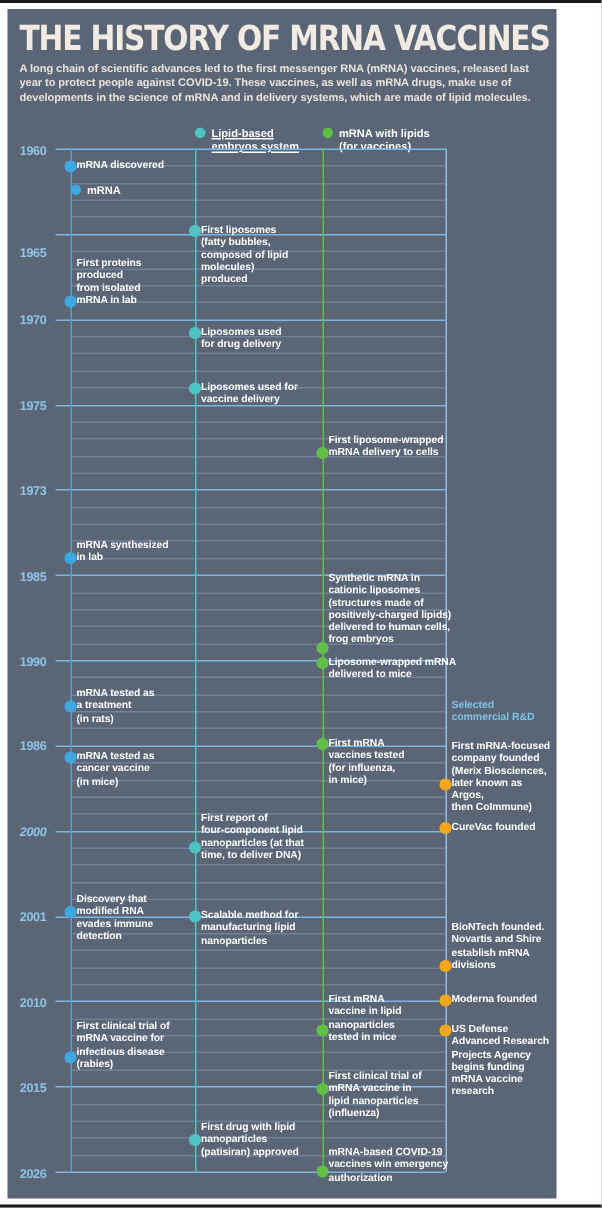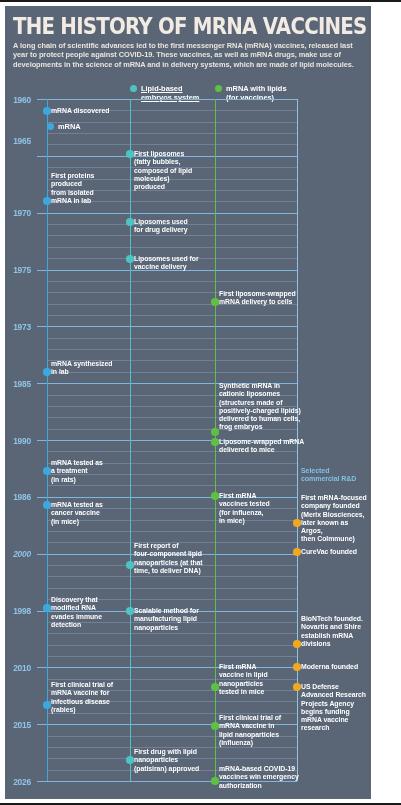--- a/index.html
+++ b/index.html
@@ -57,21 +57,21 @@
       </div>
     </div>
   <div id="grid">
       <div class="hline major" style="top: 93px; left: 32px; width: 260px;"></div>
       <div class="yearlab" style="top: 88.5px; left: -4px;">1960</div>
       <div class="hline" style="top: 104.367px; left: 42px; width: 250px;"></div>
       <div class="hline" style="top: 115.733px; left: 42px; width: 250px;"></div>
       <div class="hline" style="top: 127.1px; left: 42px; width: 250px;"></div>
       <div class="hline" style="top: 138.467px; left: 42px; width: 250px;"></div>
       <div class="hline major" style="top: 149.833px; left: 32px; width: 260px;"></div>
-      <div class="yearlab" style="top: 130px; left: -4px;">1965</div>
+      <div class="yearlab" style="top: 157px; left: -4px;">1965</div>
       <div class="hline" style="top: 161.2px; left: 42px; width: 250px;"></div>
       <div class="hline" style="top: 172.567px; left: 42px; width: 250px;"></div>
       <div class="hline" style="top: 183.933px; left: 42px; width: 250px;"></div>
       <div class="hline" style="top: 195.3px; left: 42px; width: 250px;"></div>
       <div class="hline major" style="top: 206.667px; left: 32px; width: 260px;"></div>
       <div class="yearlab" style="top: 202.167px; left: -4px;">1970</div>
       <div class="hline" style="top: 218.033px; left: 42px; width: 250px;"></div>
       <div class="hline" style="top: 229.4px; left: 42px; width: 250px;"></div>
       <div class="hline" style="top: 240.767px; left: 42px; width: 250px;"></div>
       <div class="hline" style="top: 252.133px; left: 42px; width: 250px;"></div>
@@ -105,21 +105,21 @@
       <div class="hline" style="top: 513.567px; left: 42px; width: 250px;"></div>
       <div class="hline" style="top: 524.933px; left: 42px; width: 250px;"></div>
       <div class="hline" style="top: 536.3px; left: 42px; width: 250px;"></div>
       <div class="hline major" style="top: 547.667px; left: 32px; width: 260px;"></div>
       <div class="yearlab" style="top: 543.167px; left: -4px; font-style: italic;">2000</div>
       <div class="hline" style="top: 559.033px; left: 42px; width: 250px;"></div>
       <div class="hline" style="top: 570.4px; left: 42px; width: 250px;"></div>
       <div class="hline" style="top: 581.767px; left: 42px; width: 250px;"></div>
       <div class="hline" style="top: 593.133px; left: 42px; width: 250px;"></div>
       <div class="hline major" style="top: 604.5px; left: 32px; width: 260px;"></div>
-      <div class="yearlab" style="top: 600px; left: -4px;">1998</div>
+      <div class="yearlab" style="top: 600px; left: -4px;">2001</div>
       <div class="hline" style="top: 615.867px; left: 42px; width: 250px;"></div>
       <div class="hline" style="top: 627.233px; left: 42px; width: 250px;"></div>
       <div class="hline" style="top: 638.6px; left: 42px; width: 250px;"></div>
       <div class="hline" style="top: 649.967px; left: 42px; width: 250px;"></div>
       <div class="hline major" style="top: 661.333px; left: 32px; width: 260px;"></div>
       <div class="yearlab" style="top: 656.833px; left: -4px;">2010</div>
       <div class="hline" style="top: 672.7px; left: 42px; width: 250px;"></div>
       <div class="hline" style="top: 684.067px; left: 42px; width: 250px;"></div>
       <div class="hline" style="top: 695.433px; left: 42px; width: 250px;"></div>
       <div class="hline" style="top: 706.8px; left: 42px; width: 250px;"></div>

